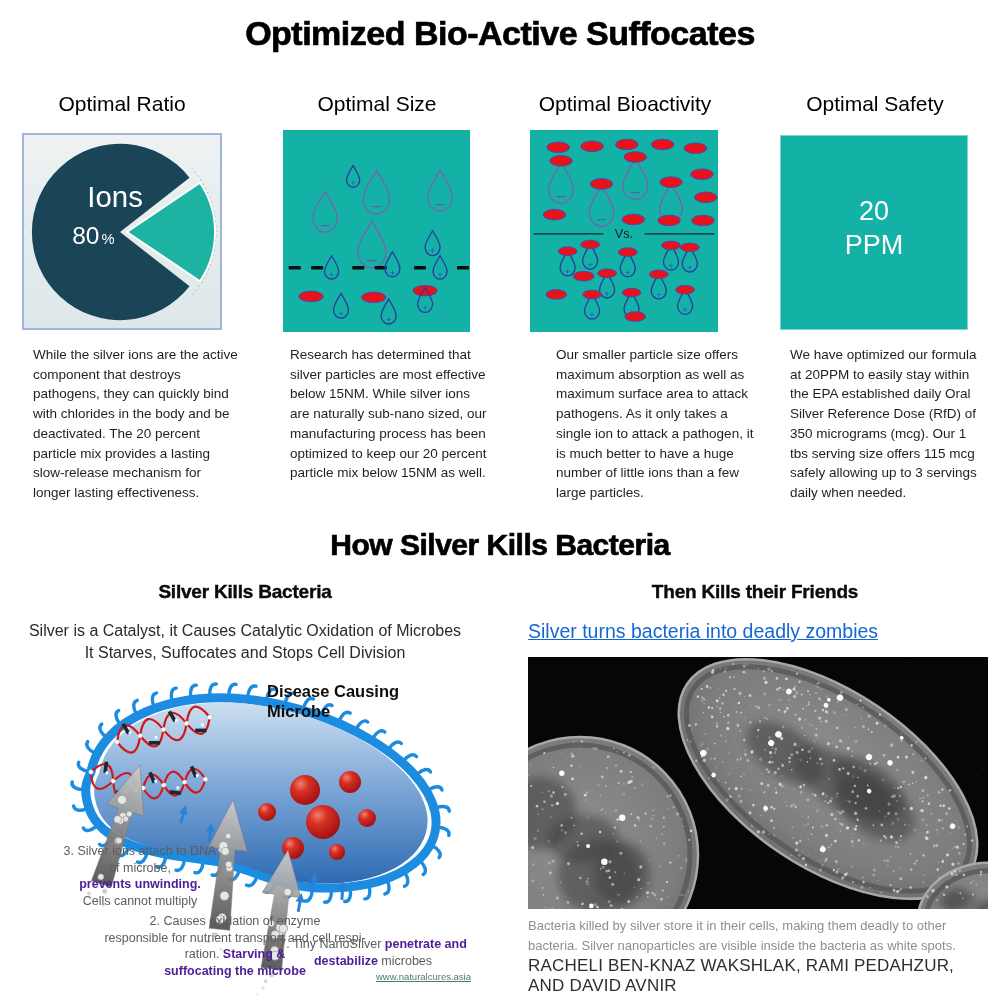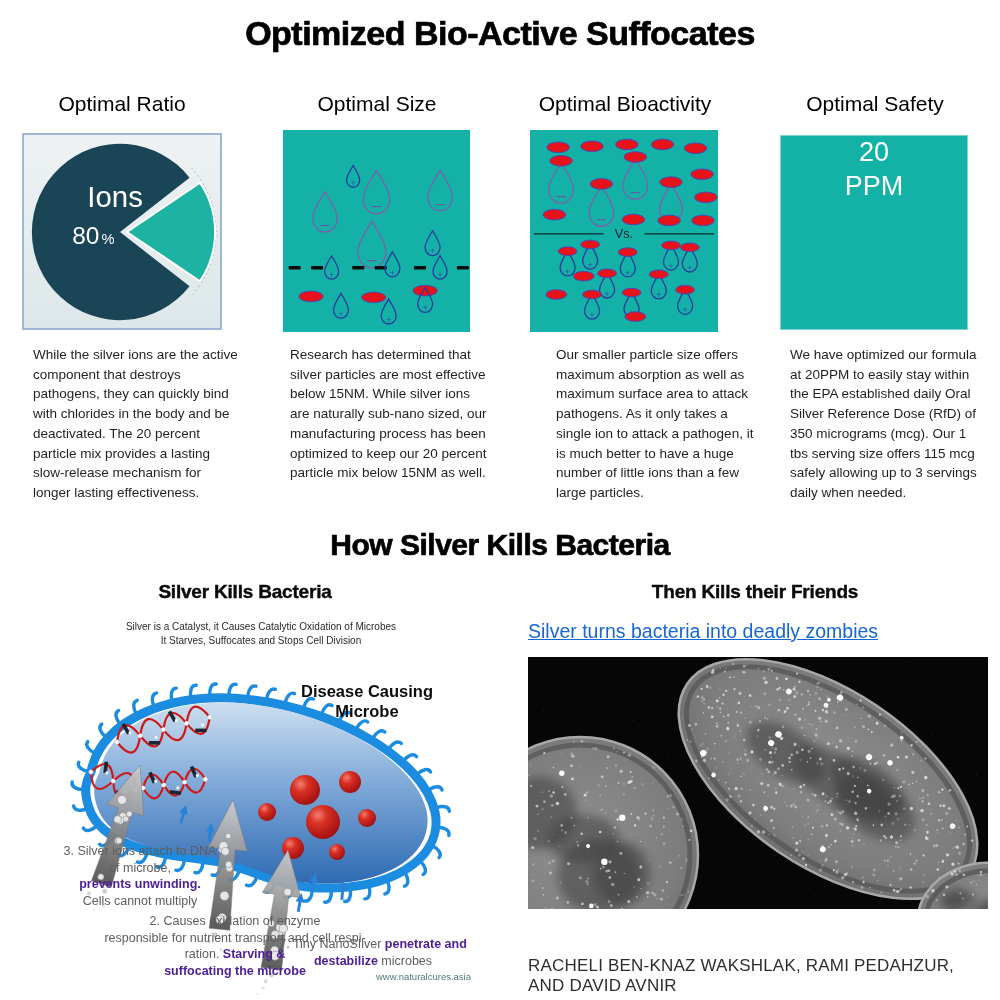--- a/index.html
+++ b/index.html
@@ -7,33 +7,33 @@
         font-family:"Liberation Sans", sans-serif;color:#1f1f1f;}
   .abs{position:absolute;}
   .heavy{font-weight:bold;-webkit-text-stroke:0.7px currentColor;letter-spacing:-0.5px;}
   .semiheavy{font-weight:bold;-webkit-text-stroke:0.4px currentColor;letter-spacing:-0.2px;}
   .main-title{top:14px;left:0;width:1000px;text-align:center;font-size:34px;color:#000;}
   .col-heading{top:92px;text-align:center;font-size:21px;color:#000;font-weight:400;}
   .card{overflow:hidden;}
   .card svg{display:block;}
   .pie-card{background:linear-gradient(180deg,#eef2f3,#dde7e9);border:2px solid #9fb6d8;box-sizing:border-box;}
   .teal-card{background:#14b2a6;}
-  .safety-card{display:flex;align-items:flex-start;justify-content:center;padding-bottom:8px;box-sizing:border-box;}
+  .safety-card{display:flex;align-items:center;justify-content:center;padding-bottom:8px;box-sizing:border-box;}
   .ppm{color:#fff;font-size:27px;line-height:1.25;text-align:center;}
   .col-body{font-size:13.5px;line-height:1.46;color:#1f1f1f;}
   .section2-title{top:528px;left:0;width:1000px;text-align:center;font-size:30px;color:#000;}
   .sub-heading{top:581px;text-align:center;font-size:19px;color:#0a0a0a;}
-  .catalyst{top:620px;left:16px;width:490px;text-align:center;font-size:10px;line-height:1.35;color:#2a2a2a;}
+  .catalyst{top:620px;left:0;width:490px;text-align:center;font-size:16px;line-height:1.35;color:#2a2a2a;}
   .diagram-wrap{left:5px;top:660px;width:470px;height:340px;}
   .diagram-wrap svg{position:absolute;left:0;top:0;z-index:1;}
-  .microbe-label{position:absolute;left:262px;top:22px;width:200px;text-align:center;
+  .microbe-label{position:absolute;left:262px;top:22px;width:200px;
                  font-weight:bold;font-size:16.5px;line-height:1.2;color:#0d0d0d;z-index:2;}
   .note{position:absolute;z-index:3;font-size:12.5px;line-height:1.32;color:#5d5d5d;text-align:center;}
   .note b{color:#4c1d95;}
-  .website{position:absolute;right:4px;top:311px;font-size:9.5px;color:#4e7a78;z-index:3;}
+  .website{position:absolute;right:4px;top:311px;font-size:9.5px;color:#4e7a78;z-index:3;text-decoration:underline;}
   .zombie-link{left:528px;top:620px;font-size:19.5px;color:#1667d2;text-decoration:underline;cursor:pointer;}
   .micro-img{left:528px;top:657px;width:460px;height:252px;background:#060606;}
   .caption{left:528px;top:916px;width:462px;font-size:13px;line-height:1.5;color:#8e8e8e;}
   .credit{left:528px;top:956px;width:465px;font-size:17px;color:#2e2e2e;letter-spacing:0.2px;}
   svg text{font-family:"Liberation Sans", sans-serif;}
 </style>
 </head>
 <body>
 
 <div class="page">
@@ -1421,15 +1421,16 @@
         <circle cx="15.335836466401815" cy="53.16215922497213" r="0.6" fill="#ffffff" opacity="0.12"></circle>
         <circle cx="430.0853383913636" cy="67.50814728531986" r="0.6" fill="#ffffff" opacity="0.12"></circle>
         <circle cx="14.265439482405782" cy="20.479949047788978" r="0.6" fill="#ffffff" opacity="0.12"></circle>
         <circle cx="191.0288282018155" cy="67.35704071540385" r="0.6" fill="#ffffff" opacity="0.12"></circle>
         <circle cx="403.67403336334974" cy="77.64117970503867" r="0.6" fill="#ffffff" opacity="0.12"></circle>
         <circle cx="126.74412697553635" cy="25.146158625371754" r="0.6" fill="#ffffff" opacity="0.12"></circle>
         <circle cx="130.55418186821043" cy="164.8674121024087" r="0.6" fill="#ffffff" opacity="0.12"></circle>
       </svg>
   </div>
 
+  <div class="abs caption">Bacteria killed by silver store it in their cells, making them deadly to other bacteria. Silver nanoparticles are visible inside the bacteria as white spots.</div>
   <div class="abs credit">RACHELI BEN-KNAZ WAKSHLAK, RAMI PEDAHZUR, AND DAVID AVNIR</div>
 
 </div>
 
 </body></html>

